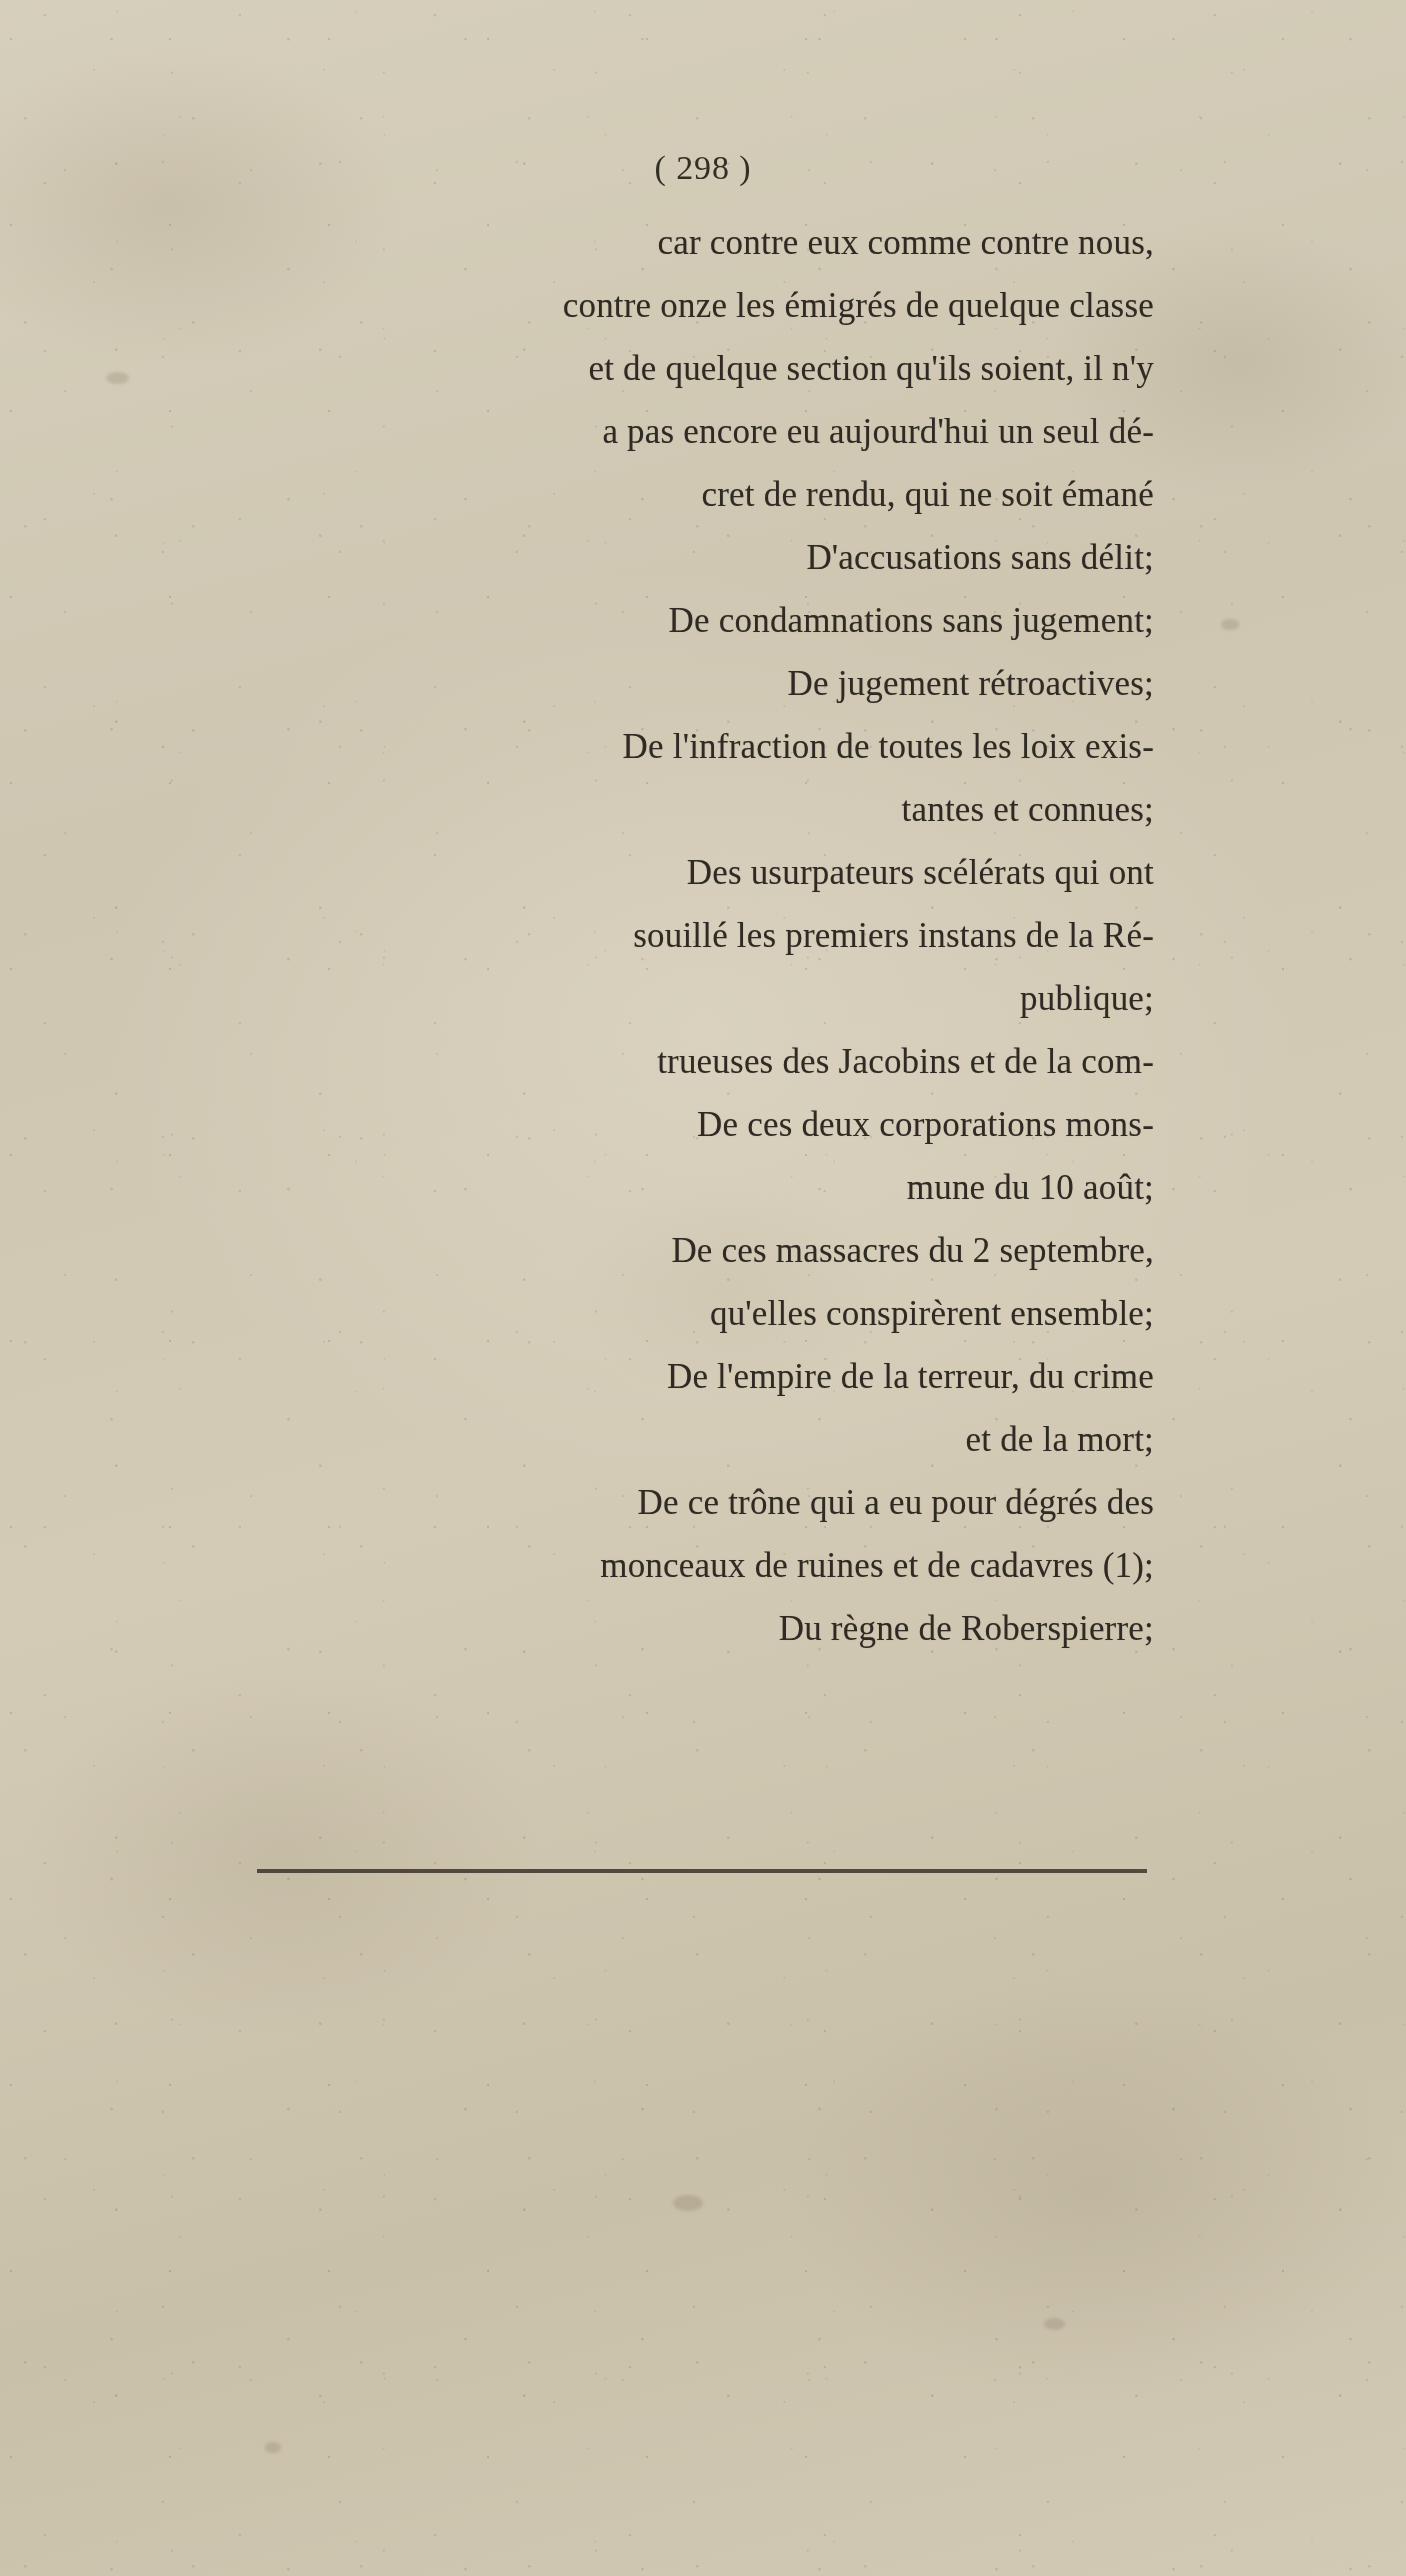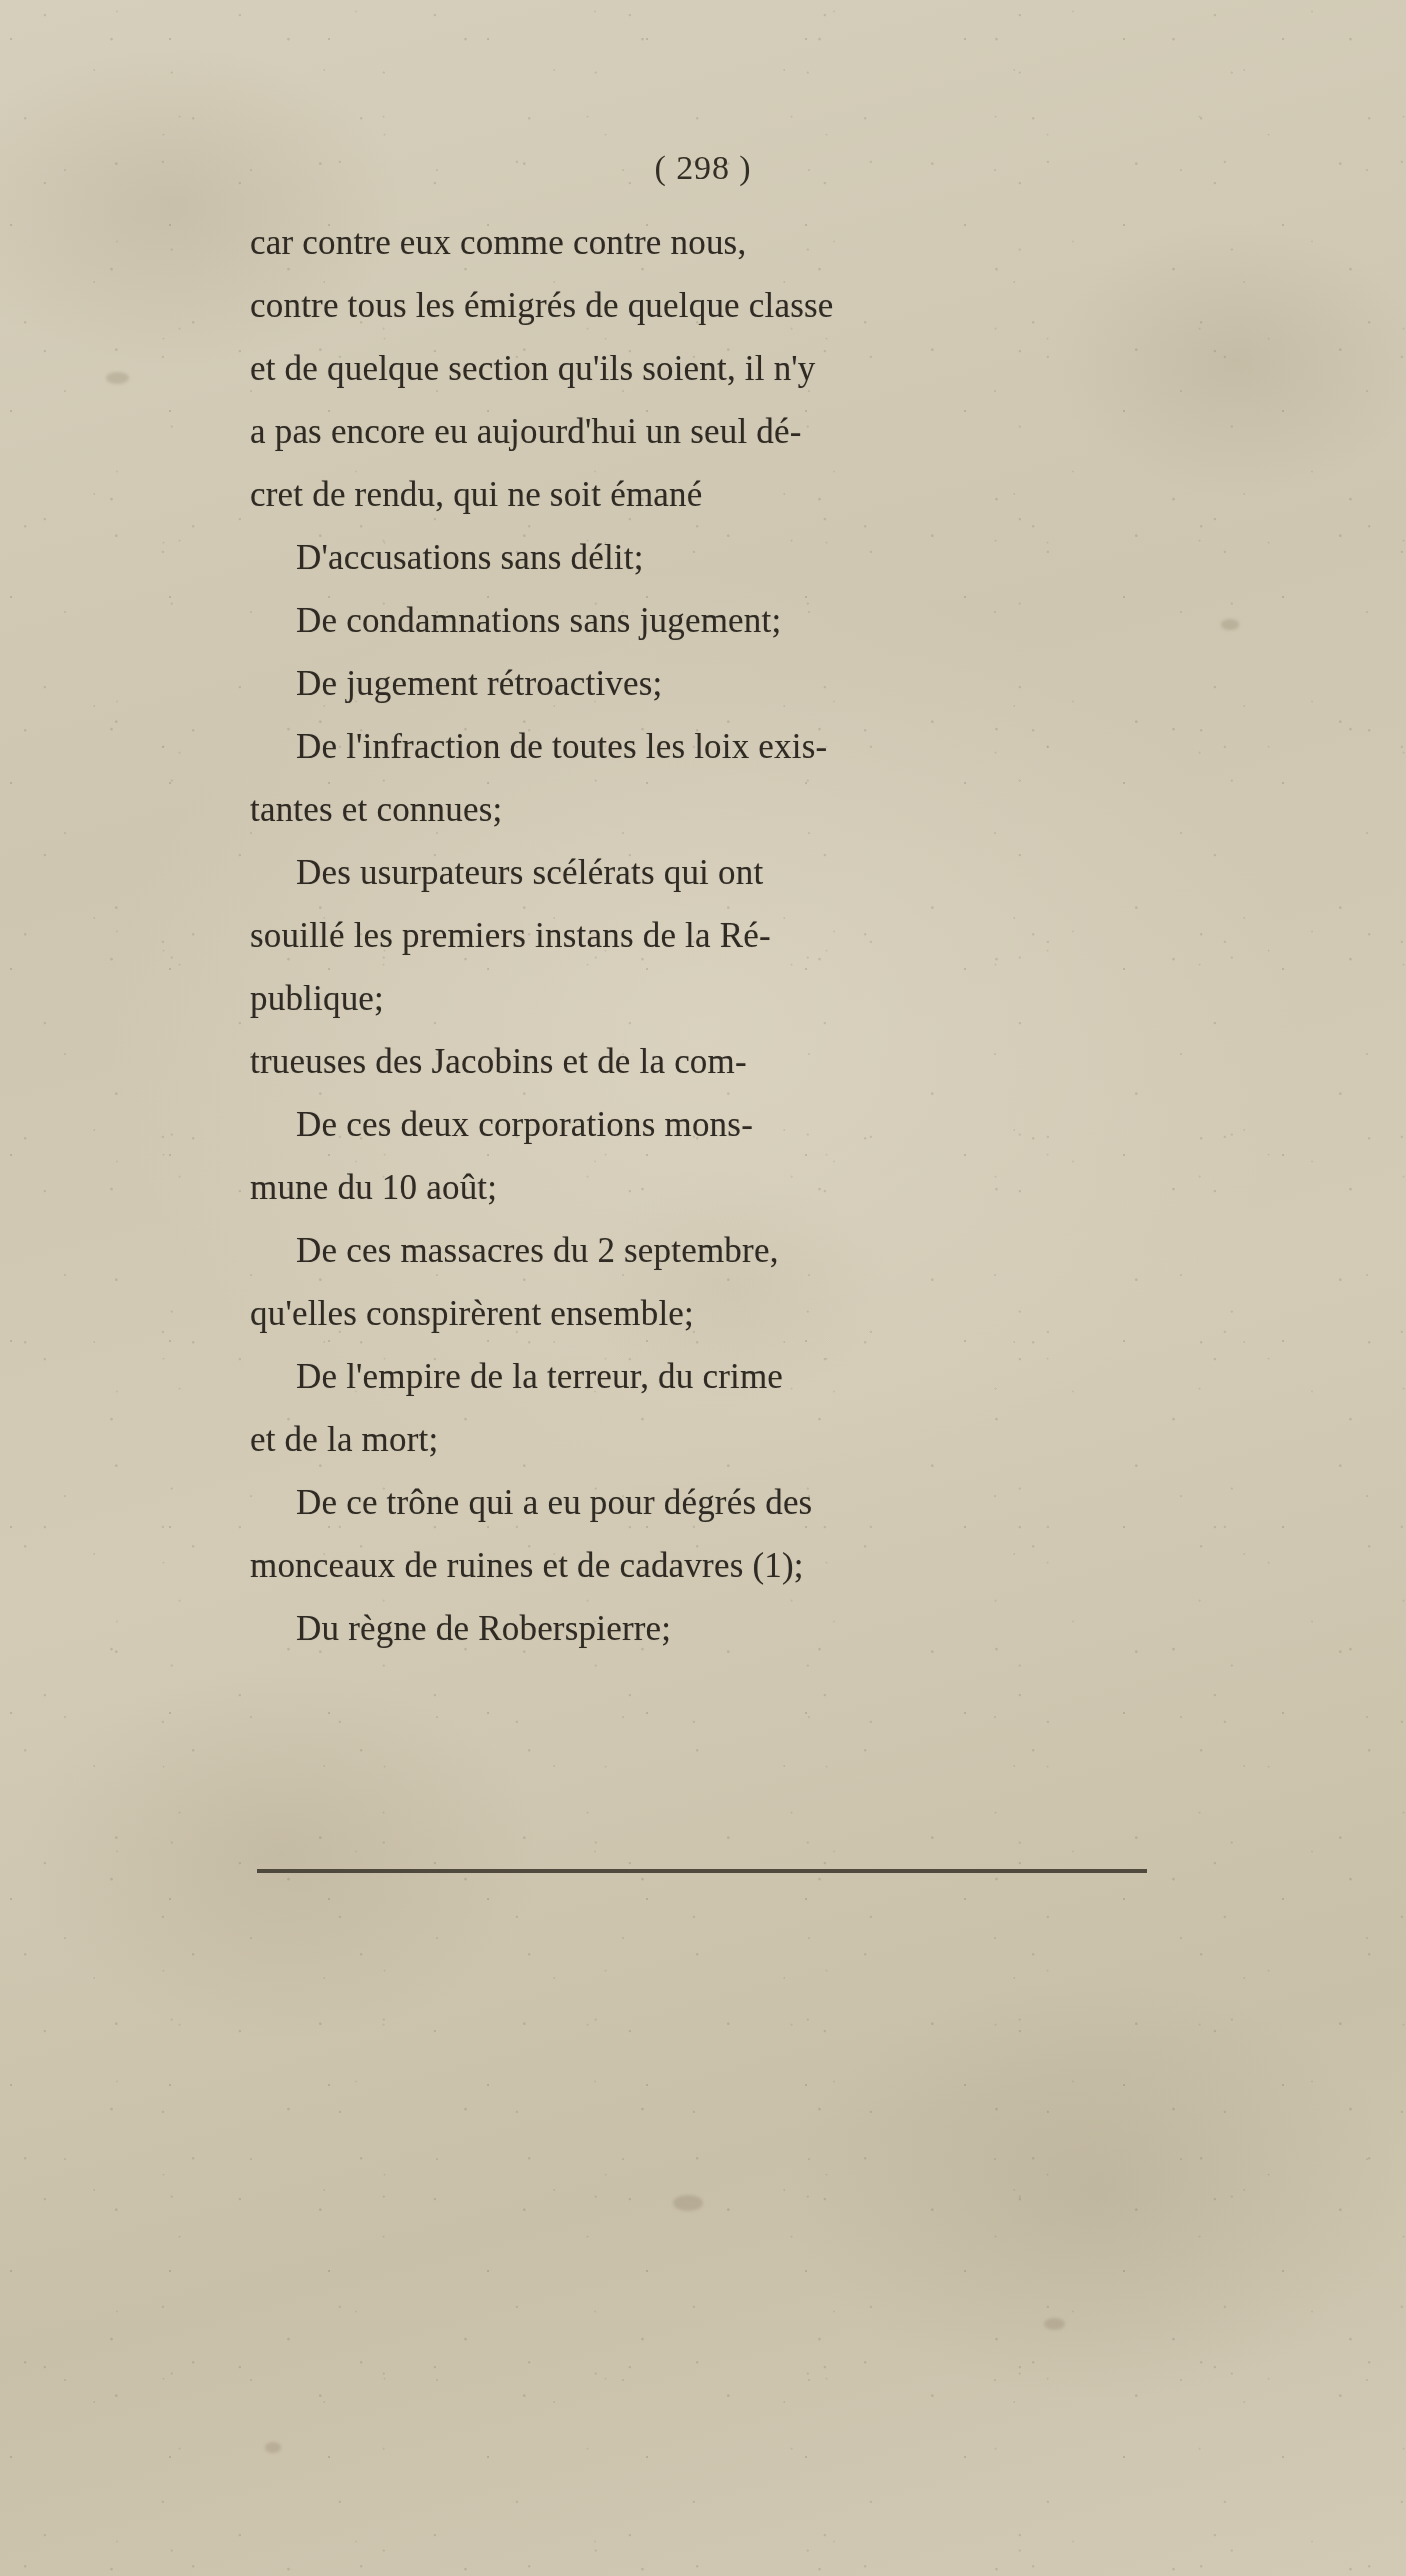--- a/index.html
+++ b/index.html
@@ -81,20 +81,21 @@
     width: 904px;
   }
 
   .line {
     font-size: 35px;
     line-height: 63px;
     color: #2f2b24;
     white-space: pre-wrap;
     letter-spacing: 0.2px;
     text-shadow: 0 0 0.9px rgba(60,52,40,0.25);
+    text-align: right;
   }
   .line.indent {
     padding-left: 46px;
   }
   .line.ital {
   }
 
   
   .rule {
     position: absolute;
@@ -139,21 +140,21 @@
   <div class="smudge" style="left:1044px; top:2318px; width:21px; height:12.4px;"></div>
   <div class="smudge" style="left:265px; top:2442px; width:16px; height:10.6px;"></div>
 
   <div class="text-block">
 
     <div class="page-number">( 298 )</div>
 
     <div class="body-col">
 
       <div class="line">car contre eux comme contre nous,</div>
-      <div class="line">contre tous les émigrés de quelque classe</div>
+      <div class="line">contre onze les émigrés de quelque classe</div>
       <div class="line">et de quelque section qu'ils soient, il n'y</div>
       <div class="line">a pas encore eu aujourd'hui un seul dé-</div>
       <div class="line">cret de rendu, qui ne soit émané</div>
 
       <div class="line indent">D'accusations sans délit;</div>
       <div class="line indent">De condamnations sans jugement;</div>
       <div class="line indent">De jugement rétroactives;</div>
       <div class="line indent">De l'infraction de toutes les loix exis-</div>
       <div class="line">tantes et connues;</div>
 

